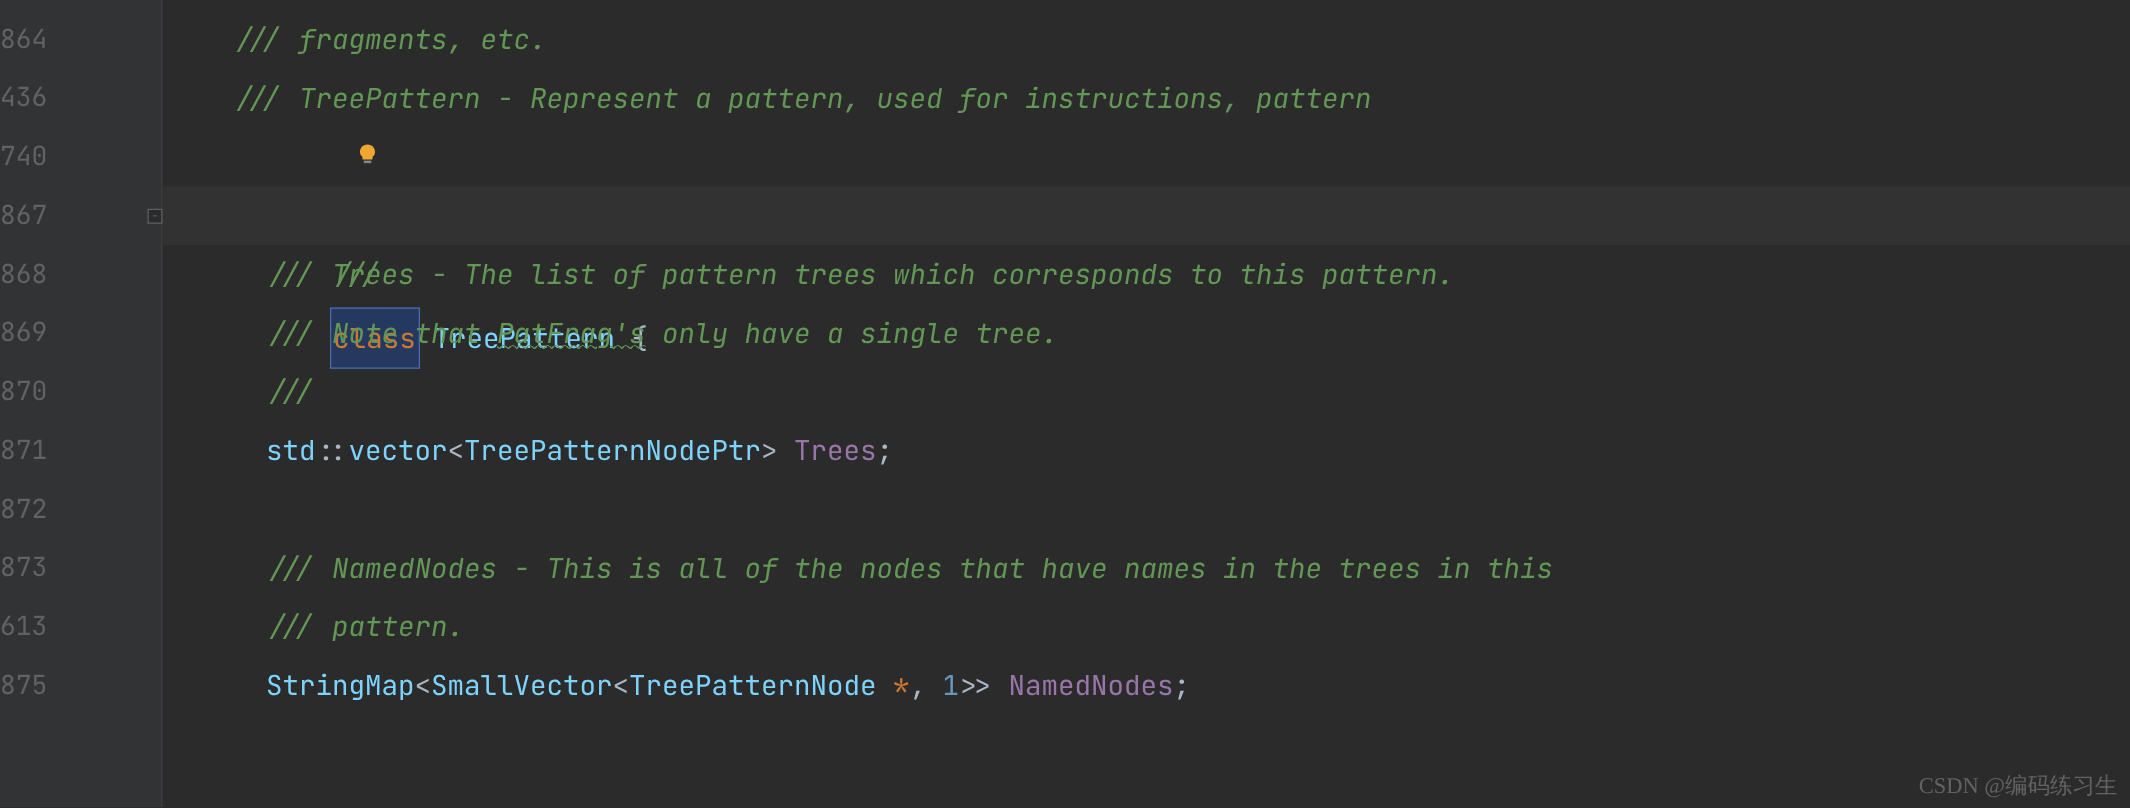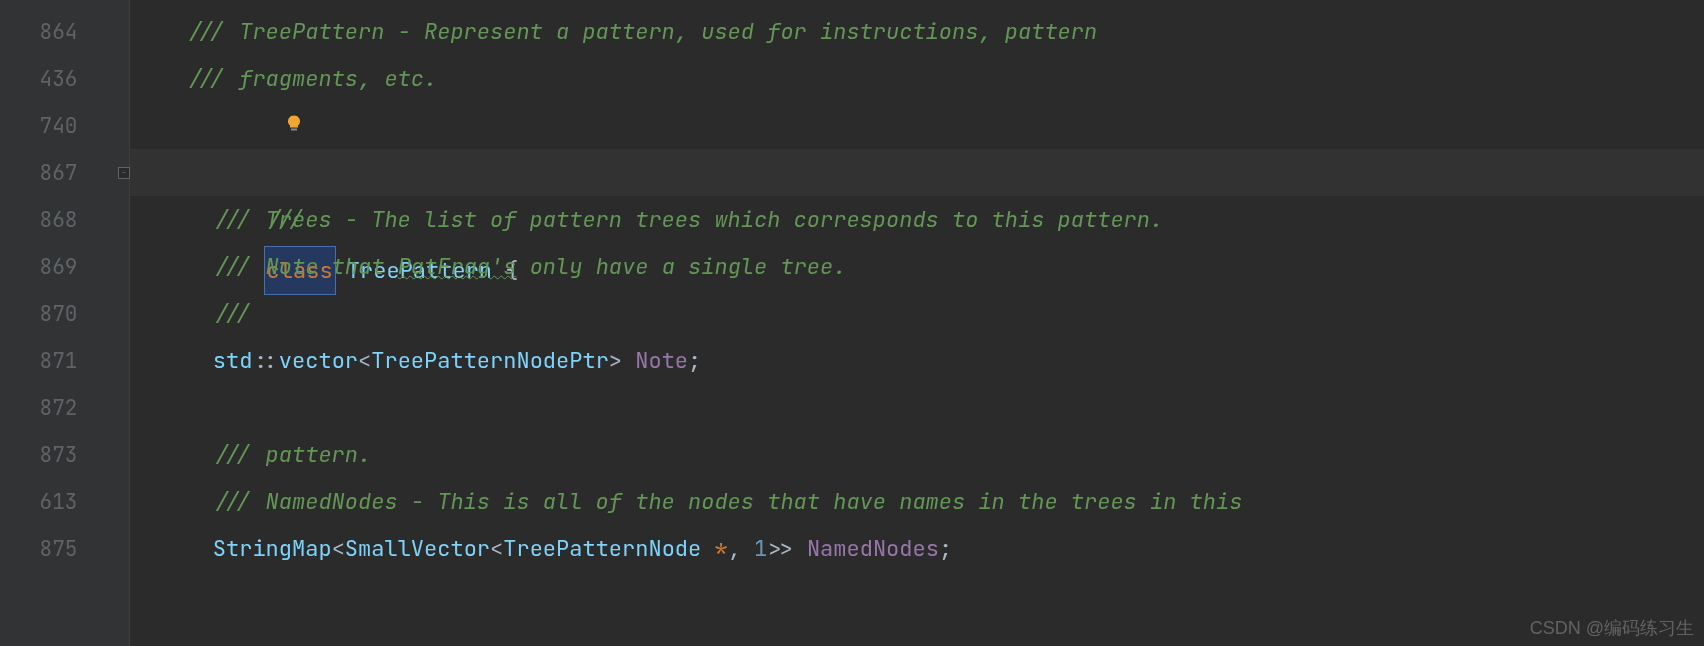--- a/index.html
+++ b/index.html
@@ -23,21 +23,21 @@
     }
     .gutter {
       background: #313335;
       width: 130px;
       flex-shrink: 0;
       padding-top: 8px;
       border-right: 1px solid #3c3f41;
     }
     .line-num {
       color: #606366;
-      text-align: center;
+      text-align: left;
       padding-right: 12px;
       height: 47px;
       line-height: 47px;
       font-size: 21px;
       position: relative;
     }
     .gutter-icons {
       position: absolute;
       right: -30px;
       top: 50%;
@@ -104,21 +104,21 @@
     .wavy {
       text-decoration: underline wavy #629755;
       text-decoration-thickness: 1px;
     }
     .watermark {
       position: absolute;
       bottom: 6px;
       right: 10px;
       color: rgba(200,200,200,0.35);
       font-size: 18px;
-      font-family: Liberation Sans, sans-serif;
+      font-family: Liberation Serif, serif;
       font-style: normal;
     }
   </style>
 </head>
 <body>
 
 <div class="editor">
   <div class="gutter">
     <div class="line-num">864</div>
     <div class="line-num">436</div>
@@ -137,23 +137,23 @@
     <div class="line-num">870</div>
     <div class="line-num">871</div>
     <div class="line-num">872</div>
     <div class="line-num">873</div>
     <div class="line-num">613</div>
     <div class="line-num">875</div>
   </div>
 
   <div class="code-area">
 
+    <div class="code-line"><span>  </span><span class="comment">/// fragments, etc.</span></div>
+
     <div class="code-line"><span>  </span><span class="comment">/// TreePattern - Represent a pattern, used for instructions, pattern</span></div>
-
-    <div class="code-line"><span>  </span><span class="comment">/// fragments, etc.</span></div>
 
     <div class="code-line" style="position:relative;">
       <span class="bulb-icon">
         <svg width="20" height="20" viewBox="0 0 20 20">
             <path d="M10 2 C6 2 4 5 4 8 C4 10 5 11 6 12 L6 14 L14 14 L14 12 C15 11 16 10 16 8 C16 5 14 2 10 2 Z" fill="#f0a732"></path>
             <rect x="7" y="15" width="6" height="2" fill="#888"></rect>
           </svg>
       </span>
       <span>  </span><span class="comment">///</span>
     </div>
@@ -162,25 +162,25 @@
       <span class="fold-mark">−</span>
       <span>  </span><span class="selected-box"><span class="keyword">class</span></span><span> </span><span class="type">TreePattern</span><span> </span><span class="punct">{</span>
     </div>
 
     <div class="code-line"><span>    </span><span class="comment">/// Trees - The list of pattern trees which corresponds to this pattern.</span></div>
 
     <div class="code-line"><span>    </span><span class="comment"><span>/// Note that </span><span class="wavy">PatFrag's</span><span> only have a single tree.</span></span></div>
 
     <div class="code-line"><span>    </span><span class="comment">///</span></div>
 
-    <div class="code-line"><span>    </span><span class="type">std</span><span class="punct">::</span><span class="type">vector</span><span class="punct">&lt;</span><span class="type">TreePatternNodePtr</span><span class="punct">&gt;</span><span> </span><span class="identifier">Note</span><span class="punct">;</span></div>
+    <div class="code-line"><span>    </span><span class="type">std</span><span class="punct">::</span><span class="type">vector</span><span class="punct">&lt;</span><span class="type">TreePatternNodePtr</span><span class="punct">&gt;</span><span> </span><span class="identifier">Trees</span><span class="punct">;</span></div>
 
     <div class="code-line"></div>
 
+    <div class="code-line"><span>    </span><span class="comment">/// NamedNodes - This is all of the nodes that have names in the trees in this</span></div>
+
     <div class="code-line"><span>    </span><span class="comment">/// pattern.</span></div>
-
-    <div class="code-line"><span>    </span><span class="comment">/// NamedNodes - This is all of the nodes that have names in the trees in this</span></div>
 
     <div class="code-line"><span>    </span><span class="type">StringMap</span><span class="punct">&lt;</span><span class="type">SmallVector</span><span class="punct">&lt;</span><span class="type">TreePatternNode</span><span> </span><span class="star">*</span><span class="punct">,</span><span> </span><span class="number">1</span><span class="punct">&gt;&gt;</span><span> </span><span class="identifier">NamedNodes</span><span class="punct">;</span></div>
   </div>
 </div>
 
 <div class="watermark">CSDN @编码练习生</div>
 
 </body></html>

